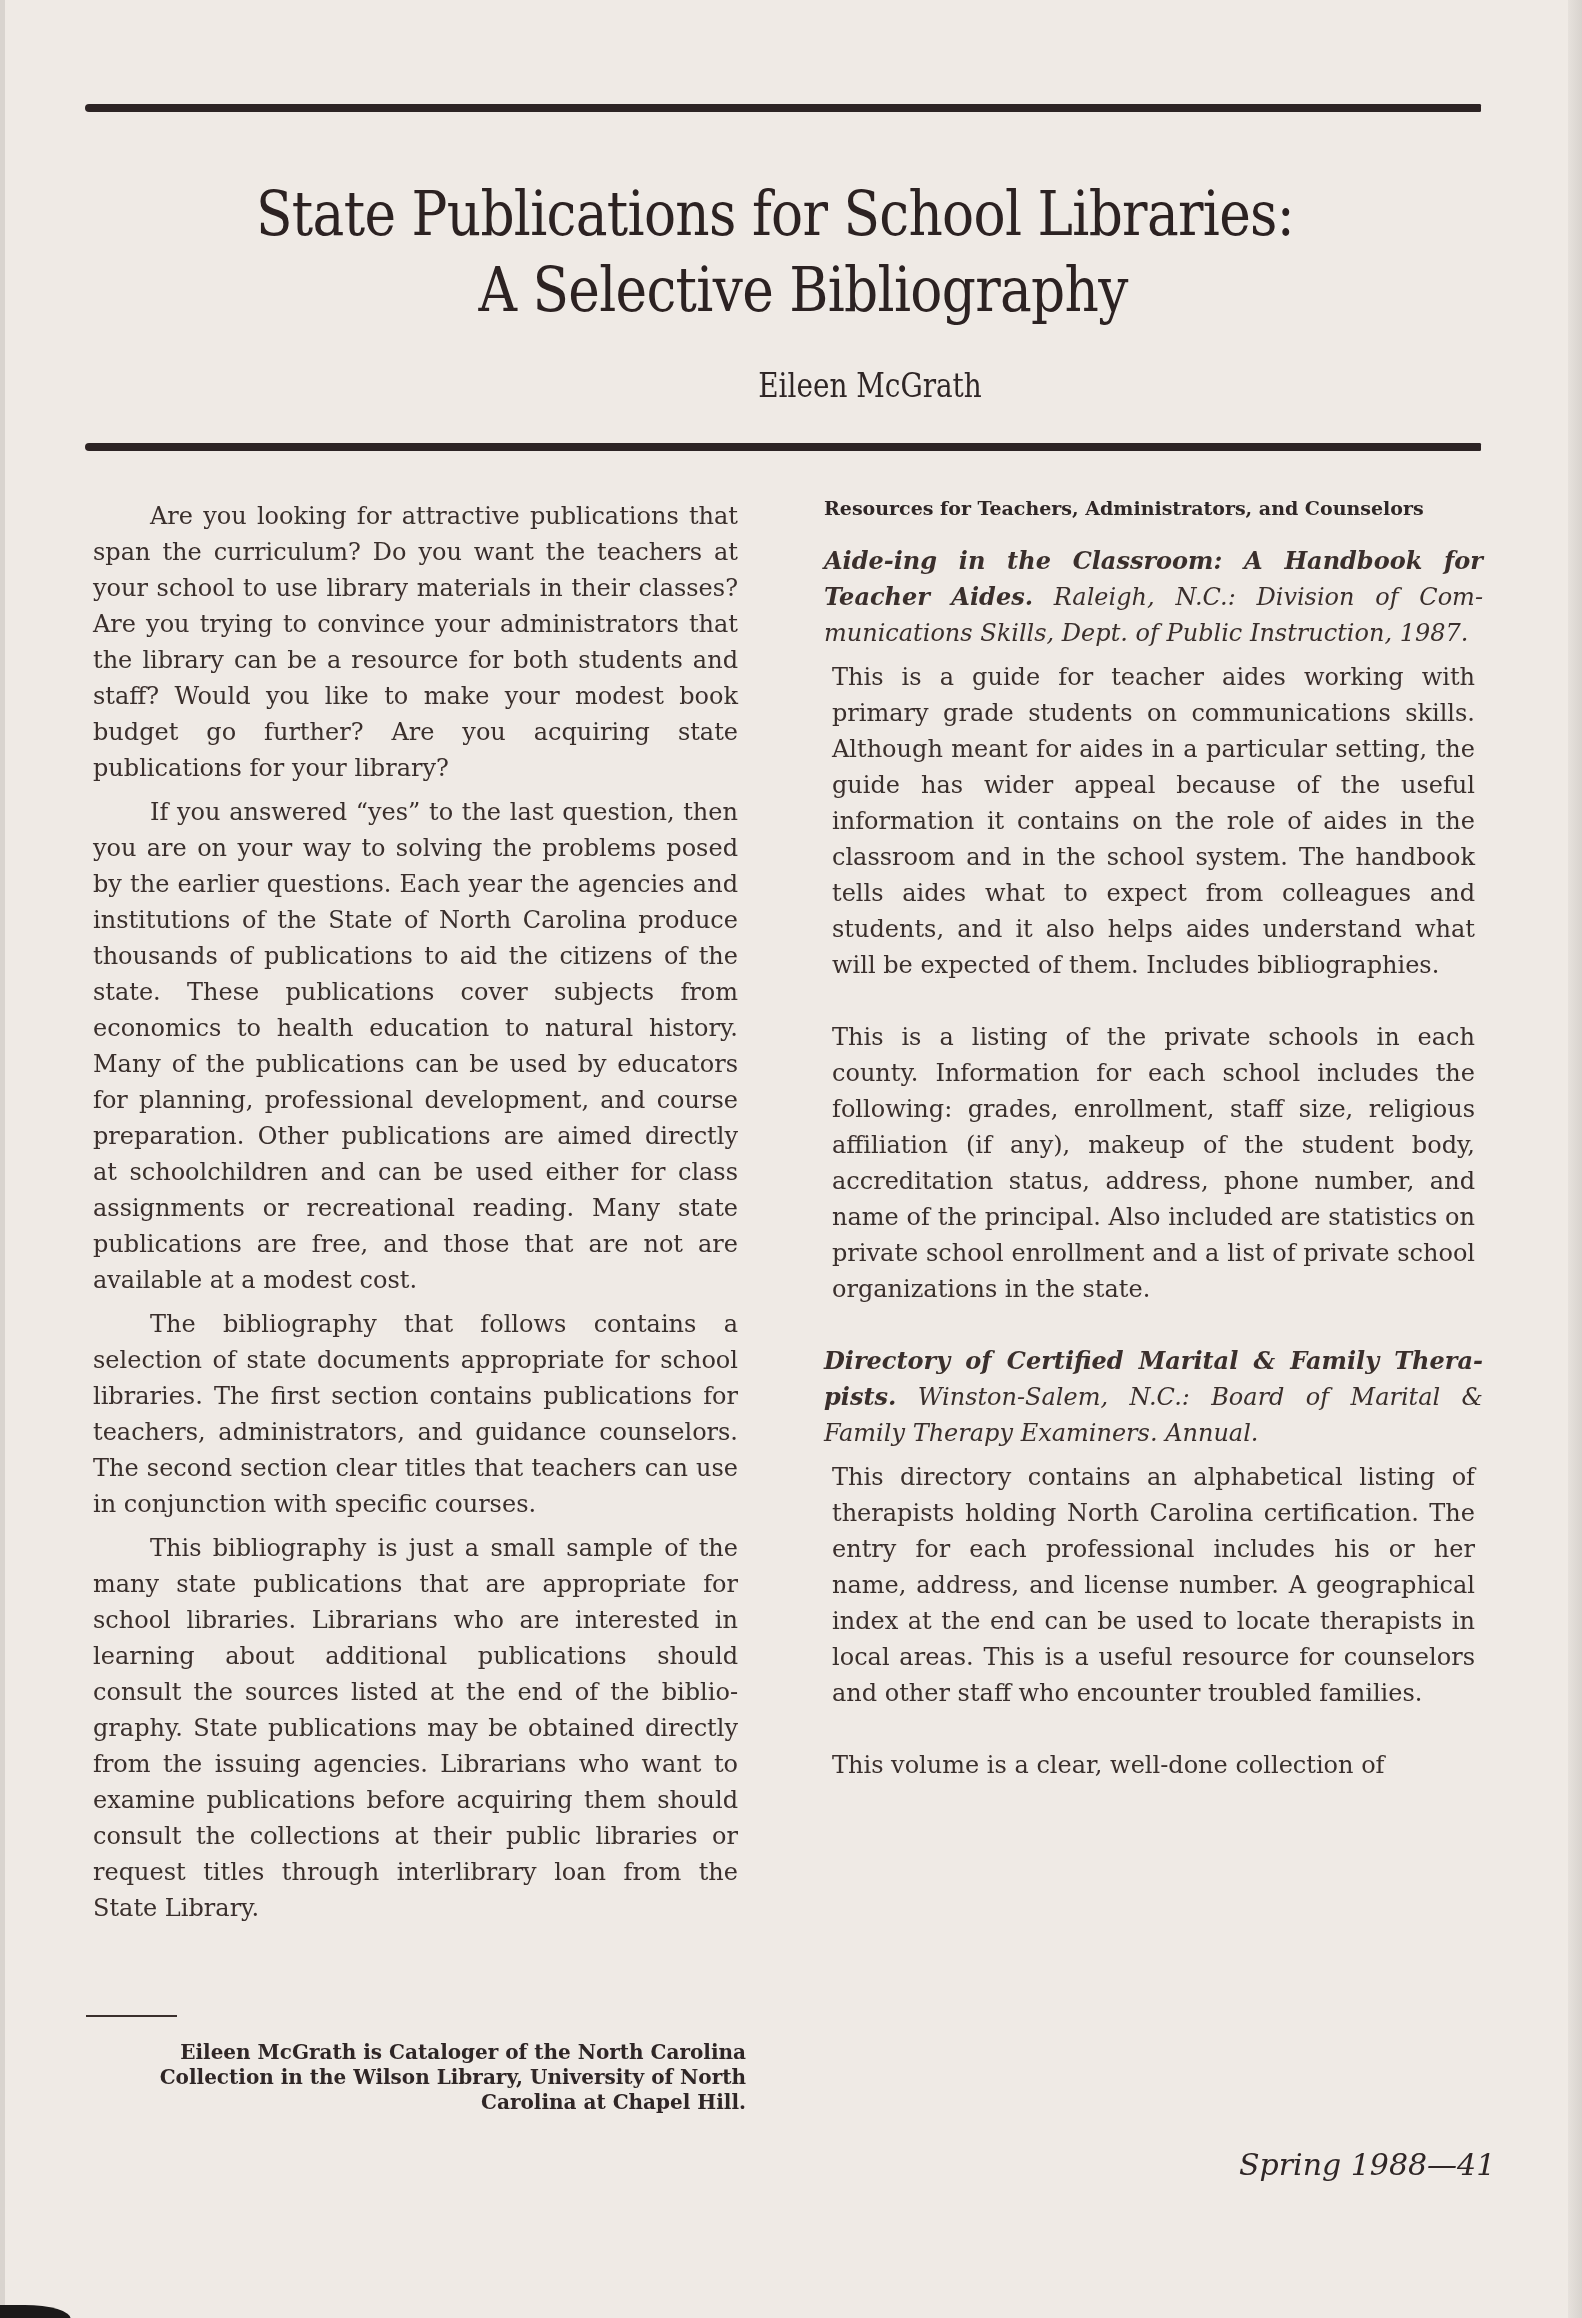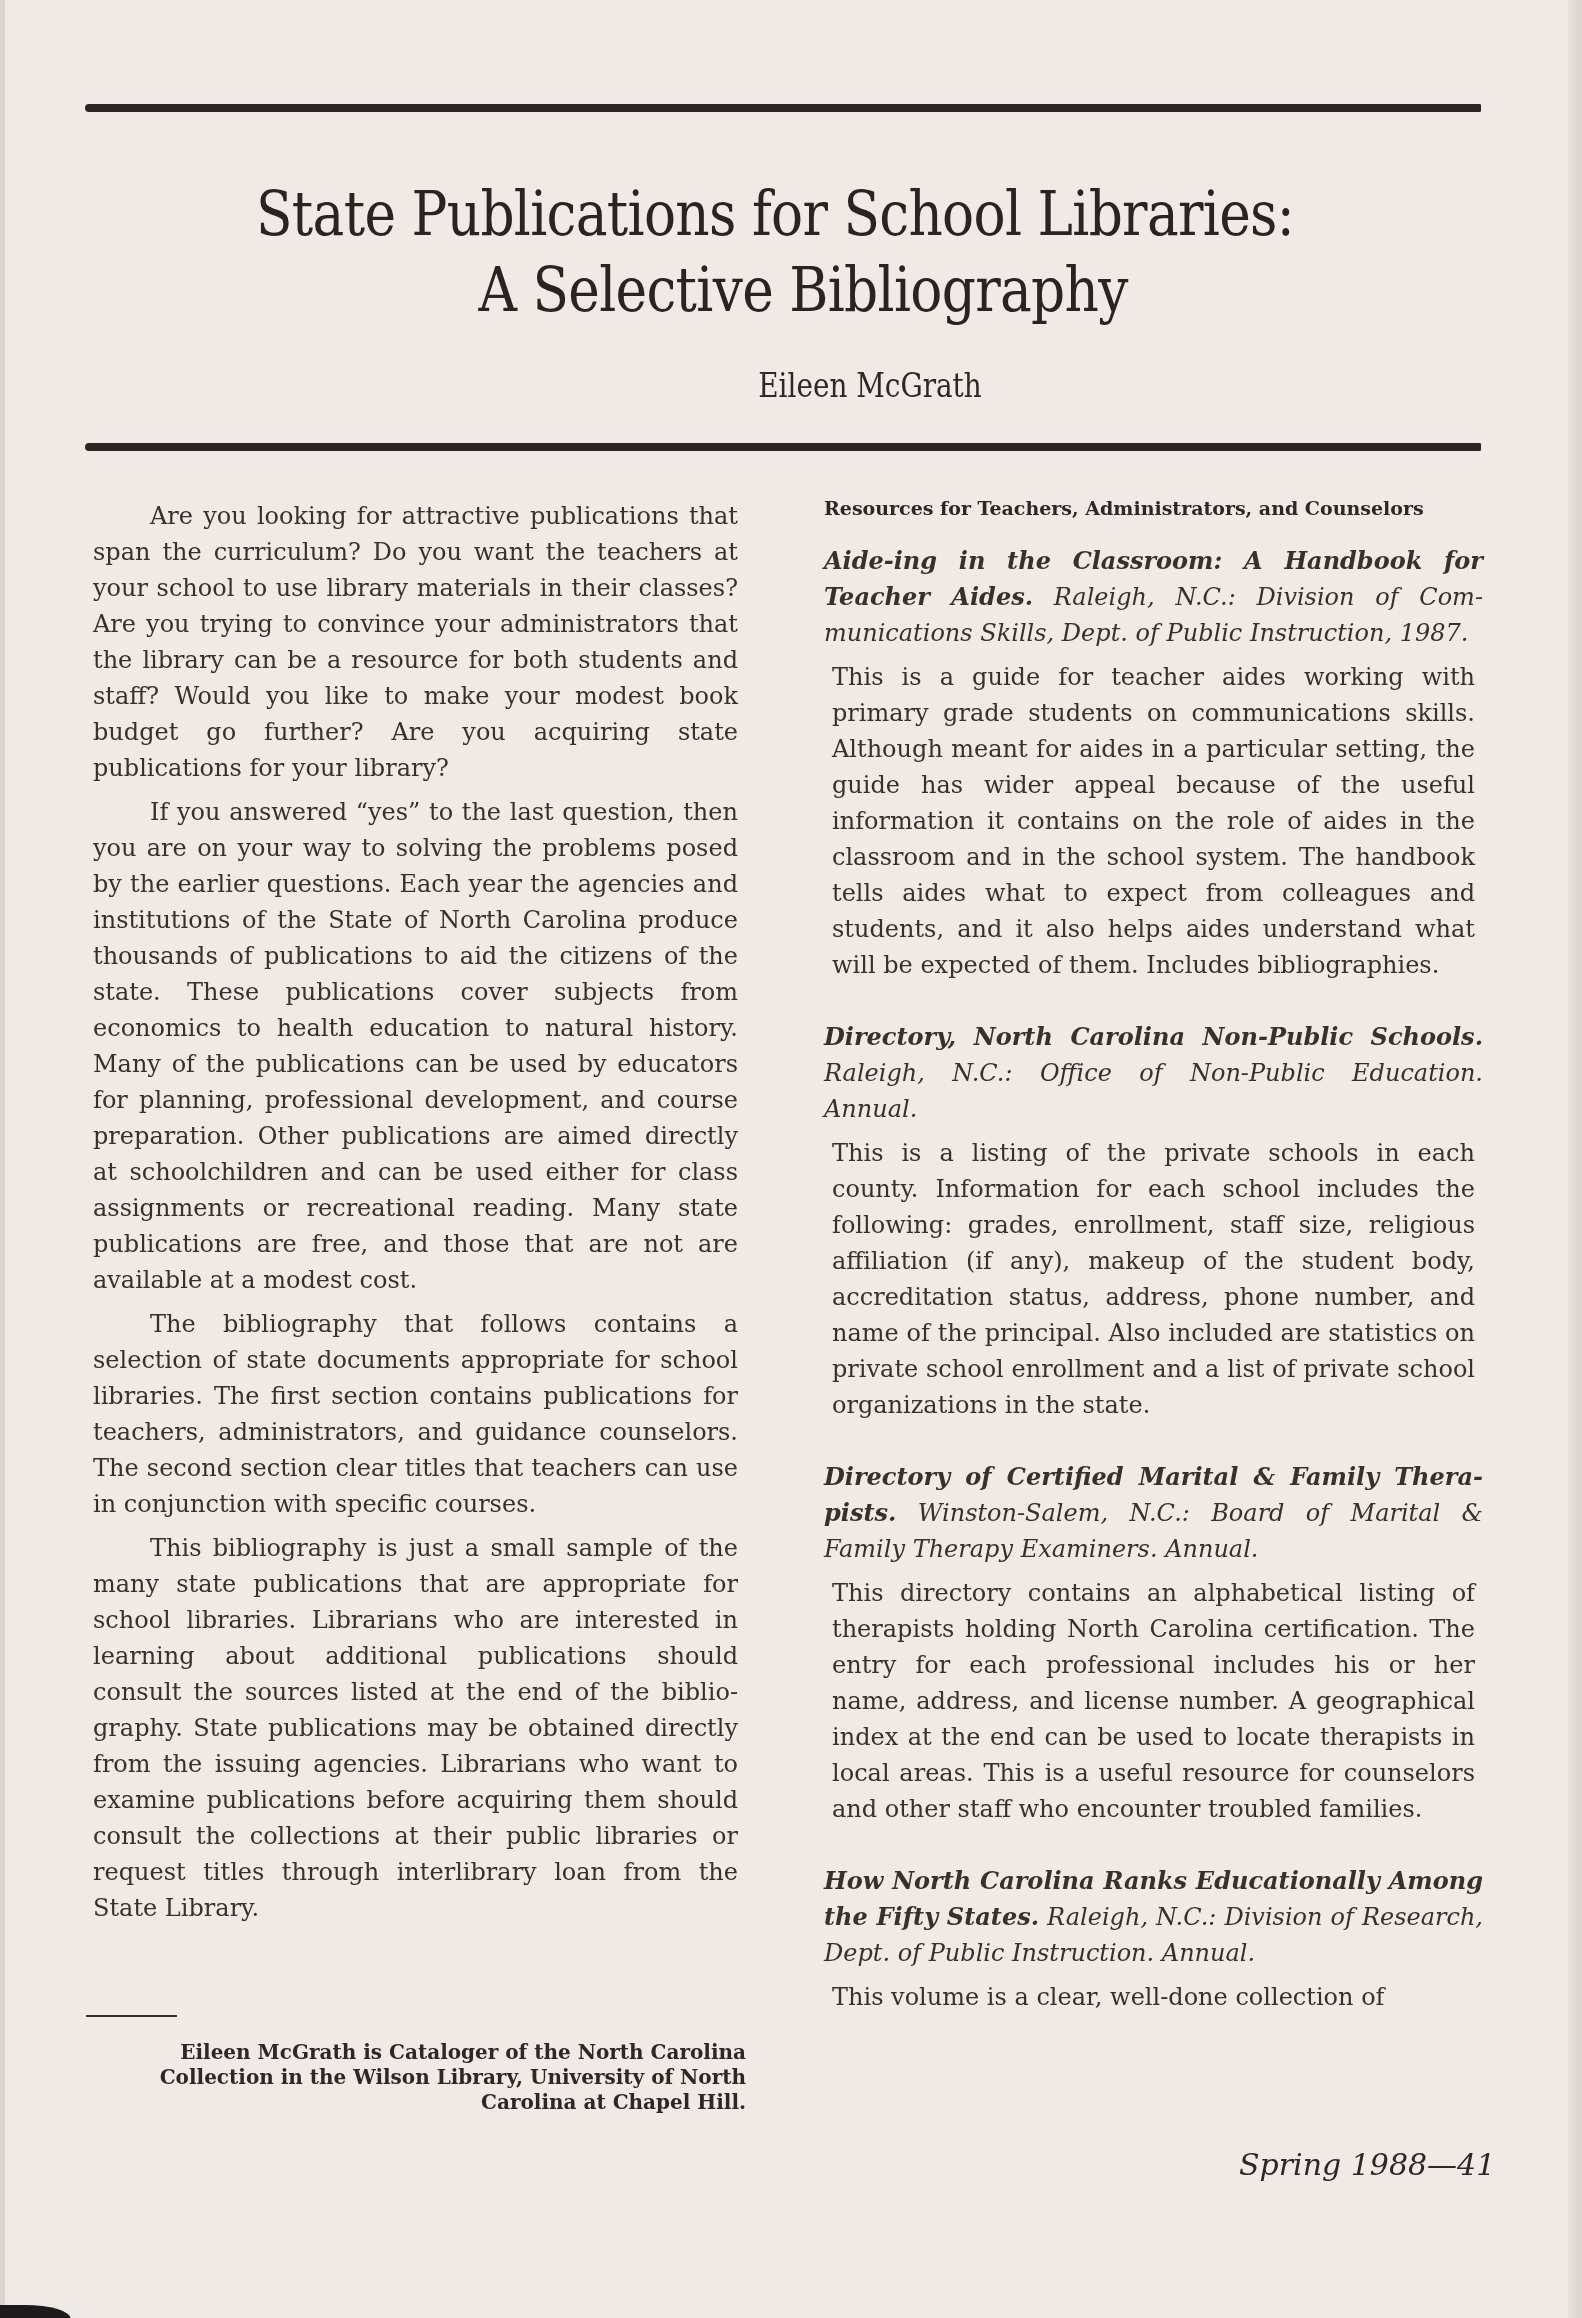--- a/index.html
+++ b/index.html
@@ -97,31 +97,29 @@
 
 <div class="col right">
   <p class="section-heading">Resources for Teachers, Administrators, and Counselors</p>
 
   <div class="entry">
     <p class="cite"><b>Aide-ing in the Classroom: A Handbook for Teacher Aides.</b> <span>Raleigh, N.C.: Division of Com­munications Skills, Dept. of Public Instruction, 1987.</span></p>
     <p>This is a guide for teacher aides working with primary grade students on communications skills. Although meant for aides in a particular setting, the guide has wider appeal because of the useful information it contains on the role of aides in the classroom and in the school system. The hand­book tells aides what to expect from colleagues and students, and it also helps aides understand what will be expected of them. Includes bibli­ographies.</p>
   </div>
 
   <div class="entry">
-    <p class="cite"><b>Directory, North Carolina Non-Public Schools.</b> <span>Raleigh, N.C.: Office of Non-Public Education. Annual.</span></p>
     <p>This is a listing of the private schools in each county. Information for each school includes the following: grades, enrollment, staff size, religious affiliation (if any), makeup of the student body, accreditation status, address, phone number, and name of the principal. Also included are statistics on private school enrollment and a list of private school organizations in the state.</p>
   </div>
 
   <div class="entry">
     <p class="cite"><b>Directory of Certified Marital &amp; Family Thera­pists.</b> <span>Winston-Salem, N.C.: Board of Marital &amp; Family Therapy Examiners. Annual.</span></p>
     <p>This directory contains an alphabetical listing of therapists holding North Carolina certification. The entry for each professional includes his or her name, address, and license number. A geographi­cal index at the end can be used to locate thera­pists in local areas. This is a useful resource for counselors and other staff who encounter troubled families.</p>
   </div>
 
   <div class="entry">
-    <p class="cite"><b>How North Carolina Ranks Educationally Among the Fifty States.</b> <span>Raleigh, N.C.: Division of Research, Dept. of Public Instruction. Annual.</span></p>
     <p>This volume is a clear, well-done collection of</p>
   </div>
 </div>
 
 <div class="folio"><span>Spring 1988</span><span>—</span><span>41</span></div>
 
 <div class="bottom-shadow"></div>
 
 
 </body></html>

